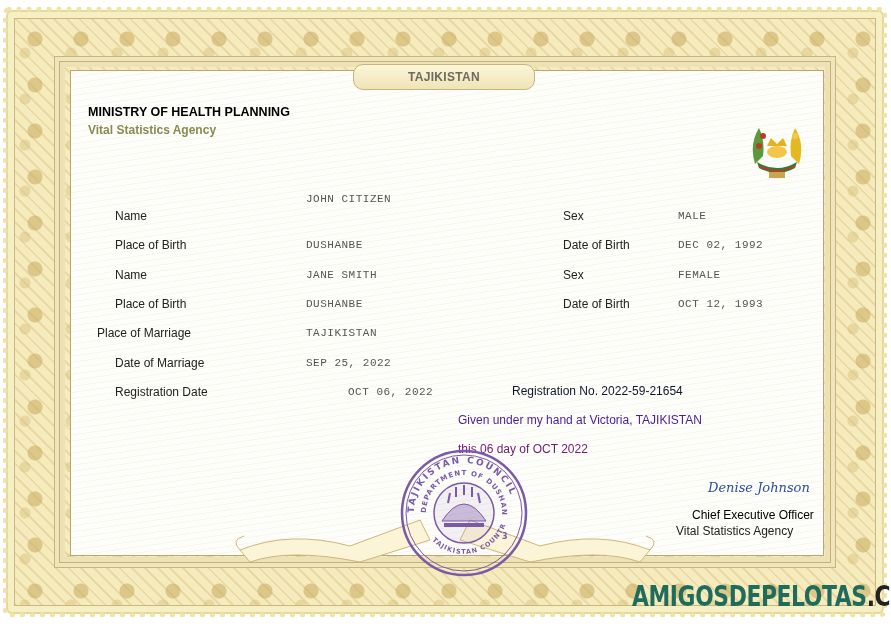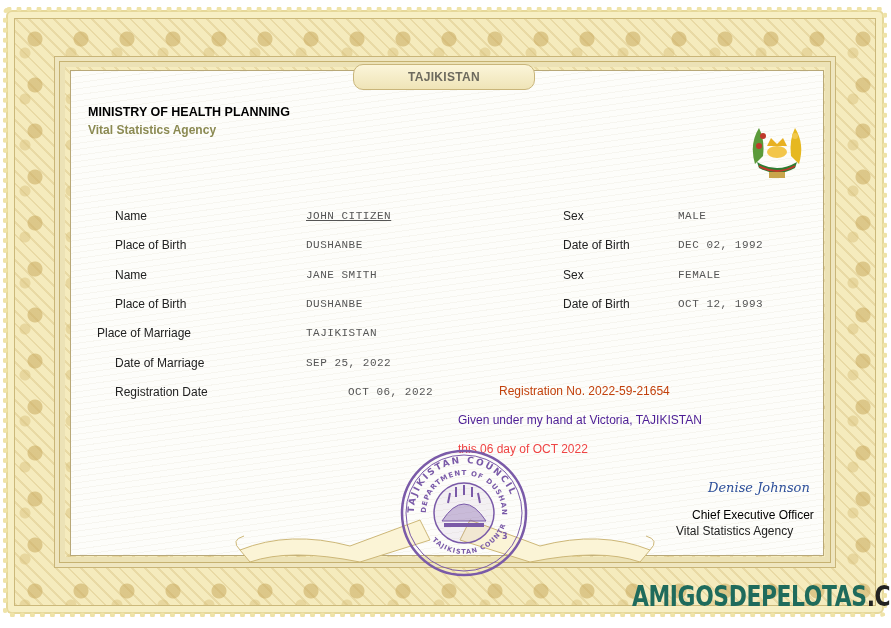--- a/index.html
+++ b/index.html
@@ -55,23 +55,23 @@
   .agency { position: absolute; left: 88px; top: 123px; font-weight: bold; font-size: 12px; color: #8b8a52; }
   .certify { position: absolute; left: 88px; top: 140px; font-size: 10.5px; color: #8b8a52; line-height: 15px; width: 560px; }
 
   .emblem {
     position: absolute; left: 745px; top: 116px; width: 64px; height: 66px;
   }
 
   .row-label { position: absolute; font-size: 12px; color: #222; }
   .row-value { position: absolute; font-family: "Liberation Mono", monospace; font-size: 11px; color: #555; letter-spacing: 0.5px; }
 
-  .regno { position: absolute; left: 499px; top: 384px; font-size: 12px; color: #c2410c; }
+  .regno { position: absolute; left: 512px; top: 384px; font-size: 12px; color: #0f172a; }
   .given { position: absolute; left: 458px; top: 413px; font-size: 12px; color: #4c1d95; }
-  .thisday { position: absolute; left: 458px; top: 442px; font-size: 12px; color: #ef4444; }
+  .thisday { position: absolute; left: 458px; top: 442px; font-size: 12px; color: #701a75; }
 
   .seal { position: absolute; left: 398px; top: 447px; width: 132px; height: 132px; }
 
   .ribbon { position: absolute; left: 230px; top: 510px; width: 430px; height: 60px; }
 
   .signature { position: absolute; left: 708px; top: 480px; font-family: "DejaVu Serif", serif; font-style: italic; font-size: 13px; color: #2d4f9a; }
   .officer-title { position: absolute; left: 676px; top: 508px; font-size: 12px; color: #000000; margin-left: 16px; }
   .officer-agency { position: absolute; left: 676px; top: 524px; font-size: 12px; color: #222; }
 
   .watermark {
@@ -110,21 +110,21 @@
   <circle cx="14" cy="30" r="3" fill="#c0392b"></circle>
   <circle cx="50" cy="20" r="3" fill="#f2c94c"></circle>
   <path d="M22 30 L26 22 L32 28 L38 22 L42 30 Z" fill="#e8b020"></path>
   <ellipse cx="32" cy="36" rx="10" ry="6" fill="#f3c64a"></ellipse>
   <path d="M12 46 Q32 58 52 46 L50 52 Q32 62 14 52 Z" fill="#2e7d32"></path>
   <path d="M14 50 Q32 60 50 50" stroke="#c0392b" stroke-width="2" fill="none"></path>
   <rect x="24" y="56" width="16" height="6" fill="#c9a54c"></rect>
 </svg>
 
 <div class="row-label" style="left:115px; top:209px;">Name</div>
-<div class="row-value" style="left:306px; top:210px;text-decoration:underline;">JOHN CITIZEN</div>
+<div class="row-value" style="left:306px; top:193px;">JOHN CITIZEN</div>
 
 <div class="row-label" style="left:115px; top:238px;">Place of Birth</div>
 <div class="row-value" style="left:306px; top:239px;">DUSHANBE</div>
 
 <div class="row-label" style="left:115px; top:268px;">Name</div>
 <div class="row-value" style="left:306px; top:269px;">JANE SMITH</div>
 
 <div class="row-label" style="left:115px; top:297px;">Place of Birth</div>
 <div class="row-value" style="left:306px; top:298px;">DUSHANBE</div>
 

